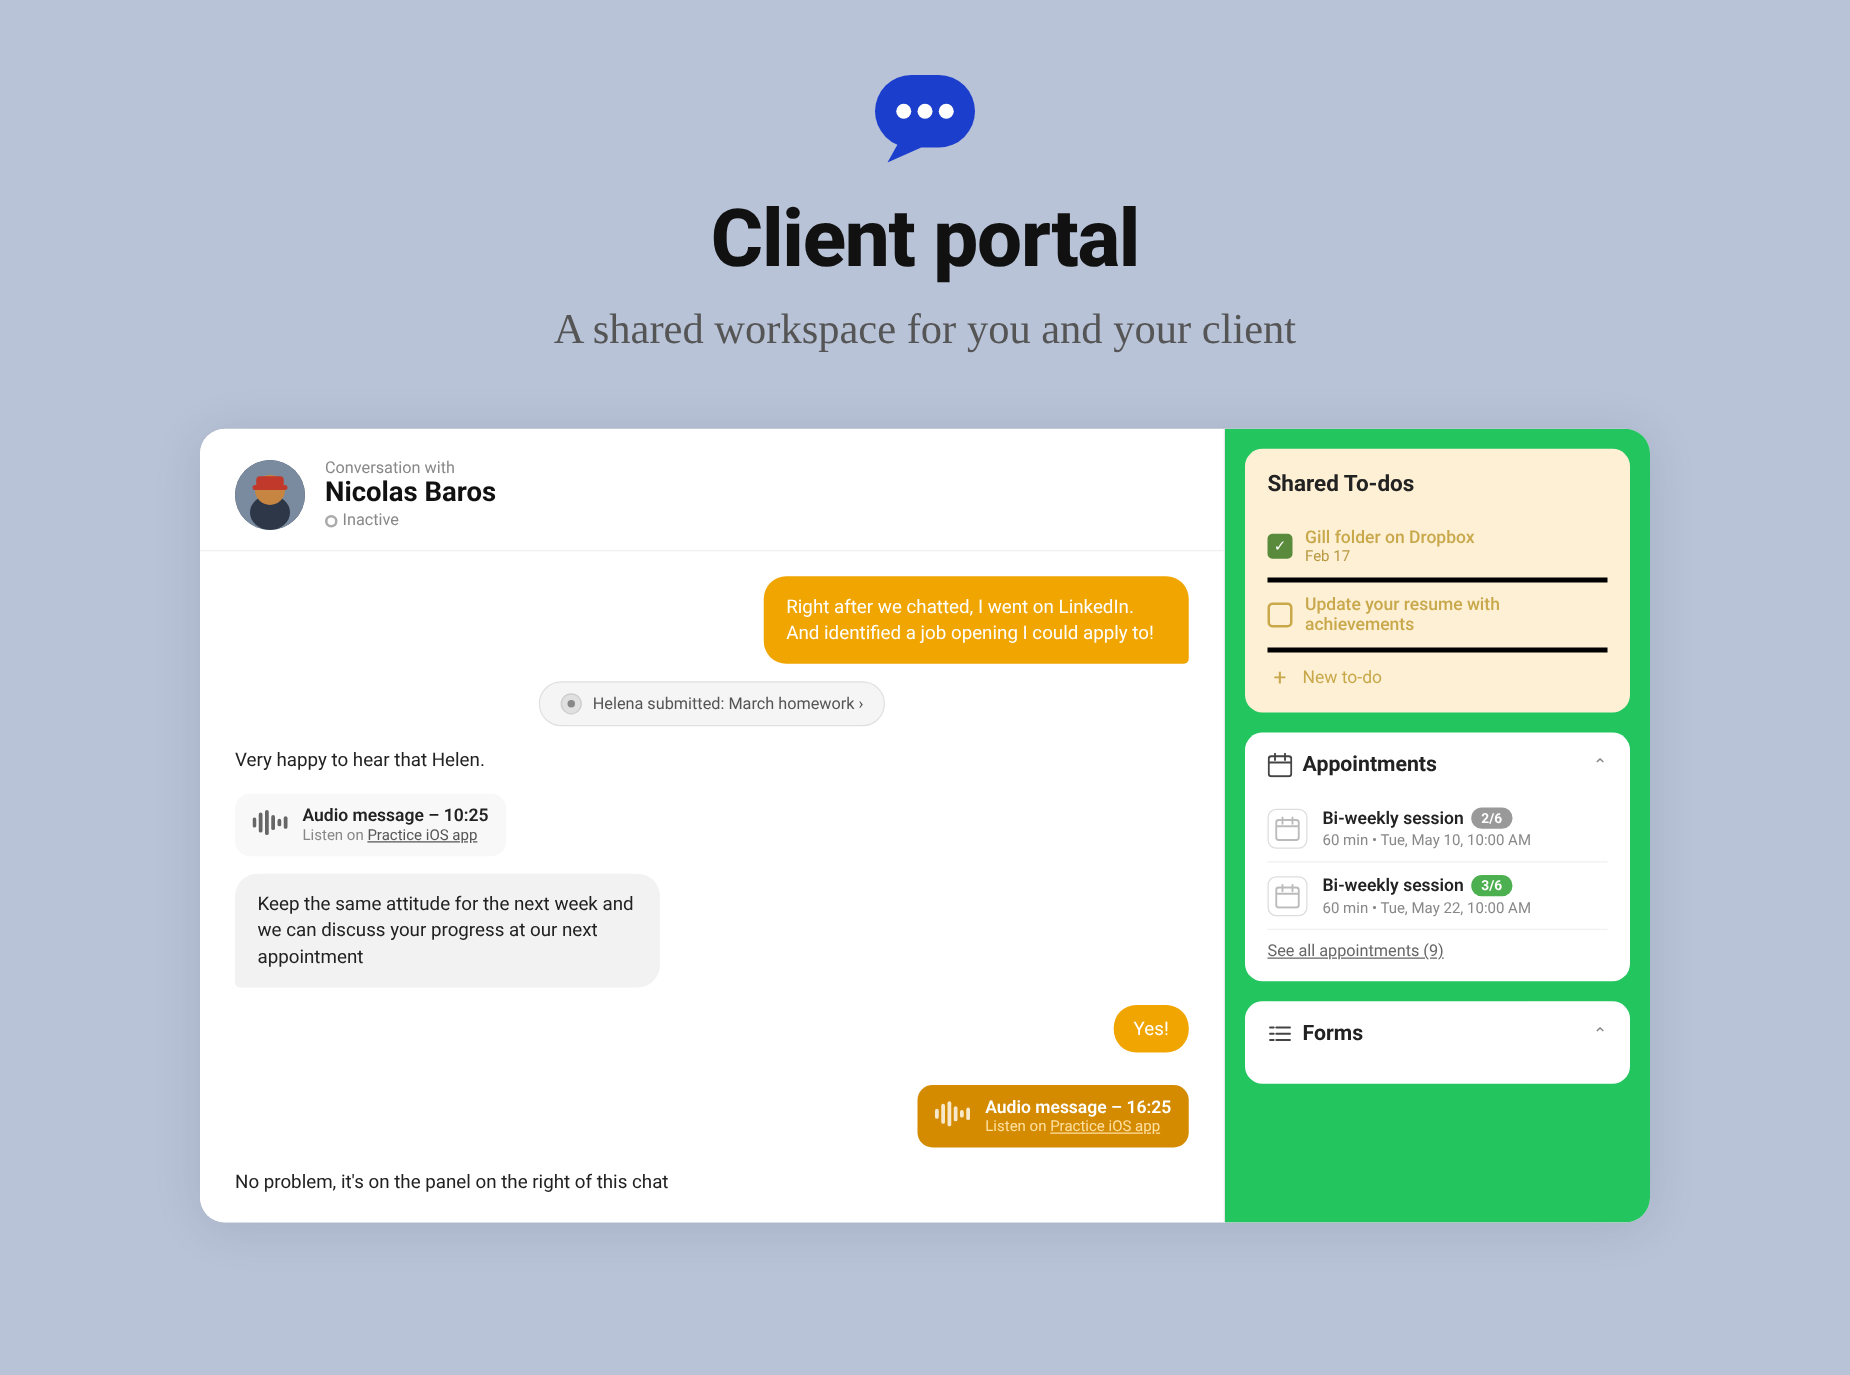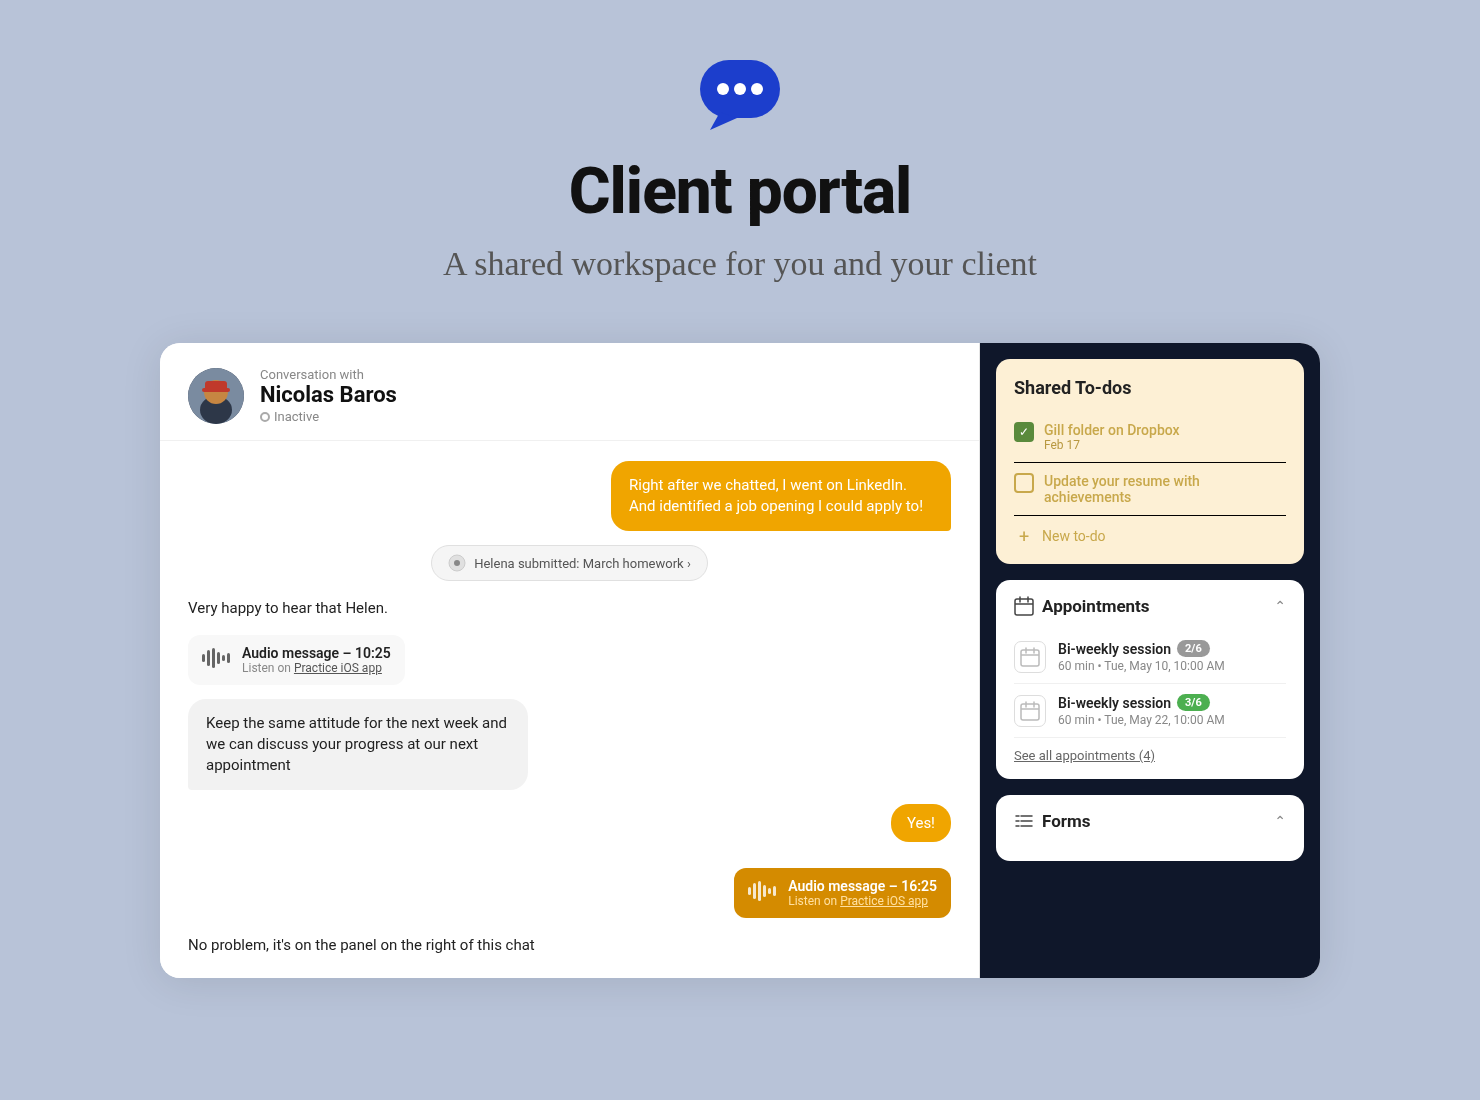--- a/index.html
+++ b/index.html
@@ -219,21 +219,21 @@
       color: #fff;
       align-self: flex-end;
       padding: 10px 16px;
       border-radius: 18px;
       font-size: 15px;
     }
 
     
     .right-panel {
       width: 340px;
-      background: #0f172a;
+      background: #22c55e;
       display: flex;
       flex-direction: column;
       gap: 0;
     }
 
     
     .todos-card {
       background: #fdf0d5;
       margin: 16px 16px 8px;
       border-radius: 14px;
@@ -242,23 +242,24 @@
 
     .todos-title {
       font-size: 18px;
       font-weight: 700;
       color: #222;
       margin-bottom: 14px;
     }
 
     .todo-item {
       display: flex;
+      align-items: center;
       gap: 10px;
       padding: 10px 0;
-      border-bottom: 1px solid #000000;
+      border-bottom: 4px solid #000000;
     }
 
     .todo-item:last-of-type {
       border-bottom: none;
     }
 
     .todo-checkbox {
       width: 20px;
       height: 20px;
       border: 2px solid #c8a84b;
@@ -595,21 +596,21 @@
         </div>
         <div class="appt-info">
           <div class="appt-title">
             <span>Bi-weekly session</span>
             <span class="appt-badge badge-green">3/6</span>
           </div>
           <div class="appt-meta">60 min  •  Tue, May 22, 10:00 AM</div>
         </div>
       </div>
 
-      <div class="see-all-link">See all appointments (4)</div>
+      <div class="see-all-link">See all appointments (9)</div>
     </div>
 
     <div class="forms-card">
       <div class="section-header">
         <div class="section-title">
           <svg width="20" height="20" viewBox="0 0 20 20">
             <line x1="2" y1="5" x2="5" y2="5" stroke="#444" stroke-width="1.5" stroke-linecap="round"></line>
             <line x1="7" y1="5" x2="18" y2="5" stroke="#444" stroke-width="1.5" stroke-linecap="round"></line>
             <line x1="2" y1="10" x2="5" y2="10" stroke="#444" stroke-width="1.5" stroke-linecap="round"></line>
             <line x1="7" y1="10" x2="18" y2="10" stroke="#444" stroke-width="1.5" stroke-linecap="round"></line>

